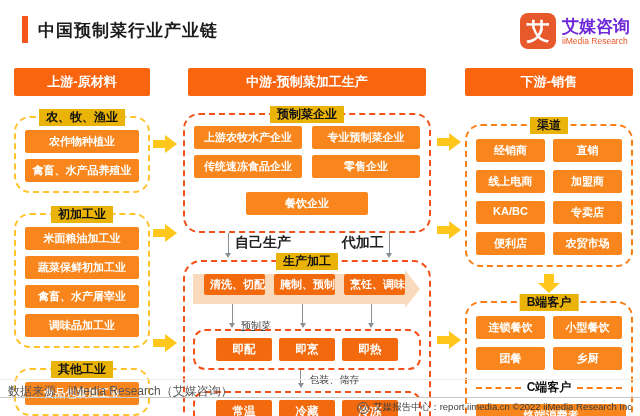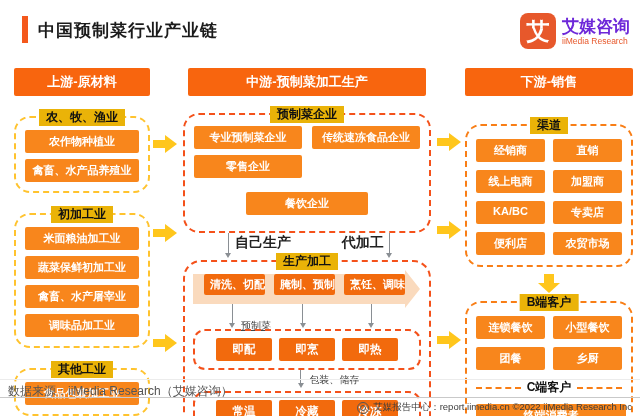--- a/index.html
+++ b/index.html
@@ -119,20 +119,21 @@
       <div class="obox">食品包装加工业</div>
     </div>
   </div>
 
   <div class="col col-mid">
     <div class="col-header">中游-预制菜加工生产</div>
 
     <div class="group ent-box">
       <div class="group-label">预制菜企业</div>
       <div class="ent-grid">
+        <div class="obox">上游农牧水产企业</div>
         <div class="obox">专业预制菜企业</div>
         <div class="obox">传统速冻食品企业</div>
         <div class="obox">零售企业</div>
         <div class="obox ent-last">餐饮企业</div>
       </div>
     </div>
 
     <div class="connector-row">
       <div class="vline" style="left:18%;"></div>
       <div class="conn-label" style="left:21%;">自己生产</div>

